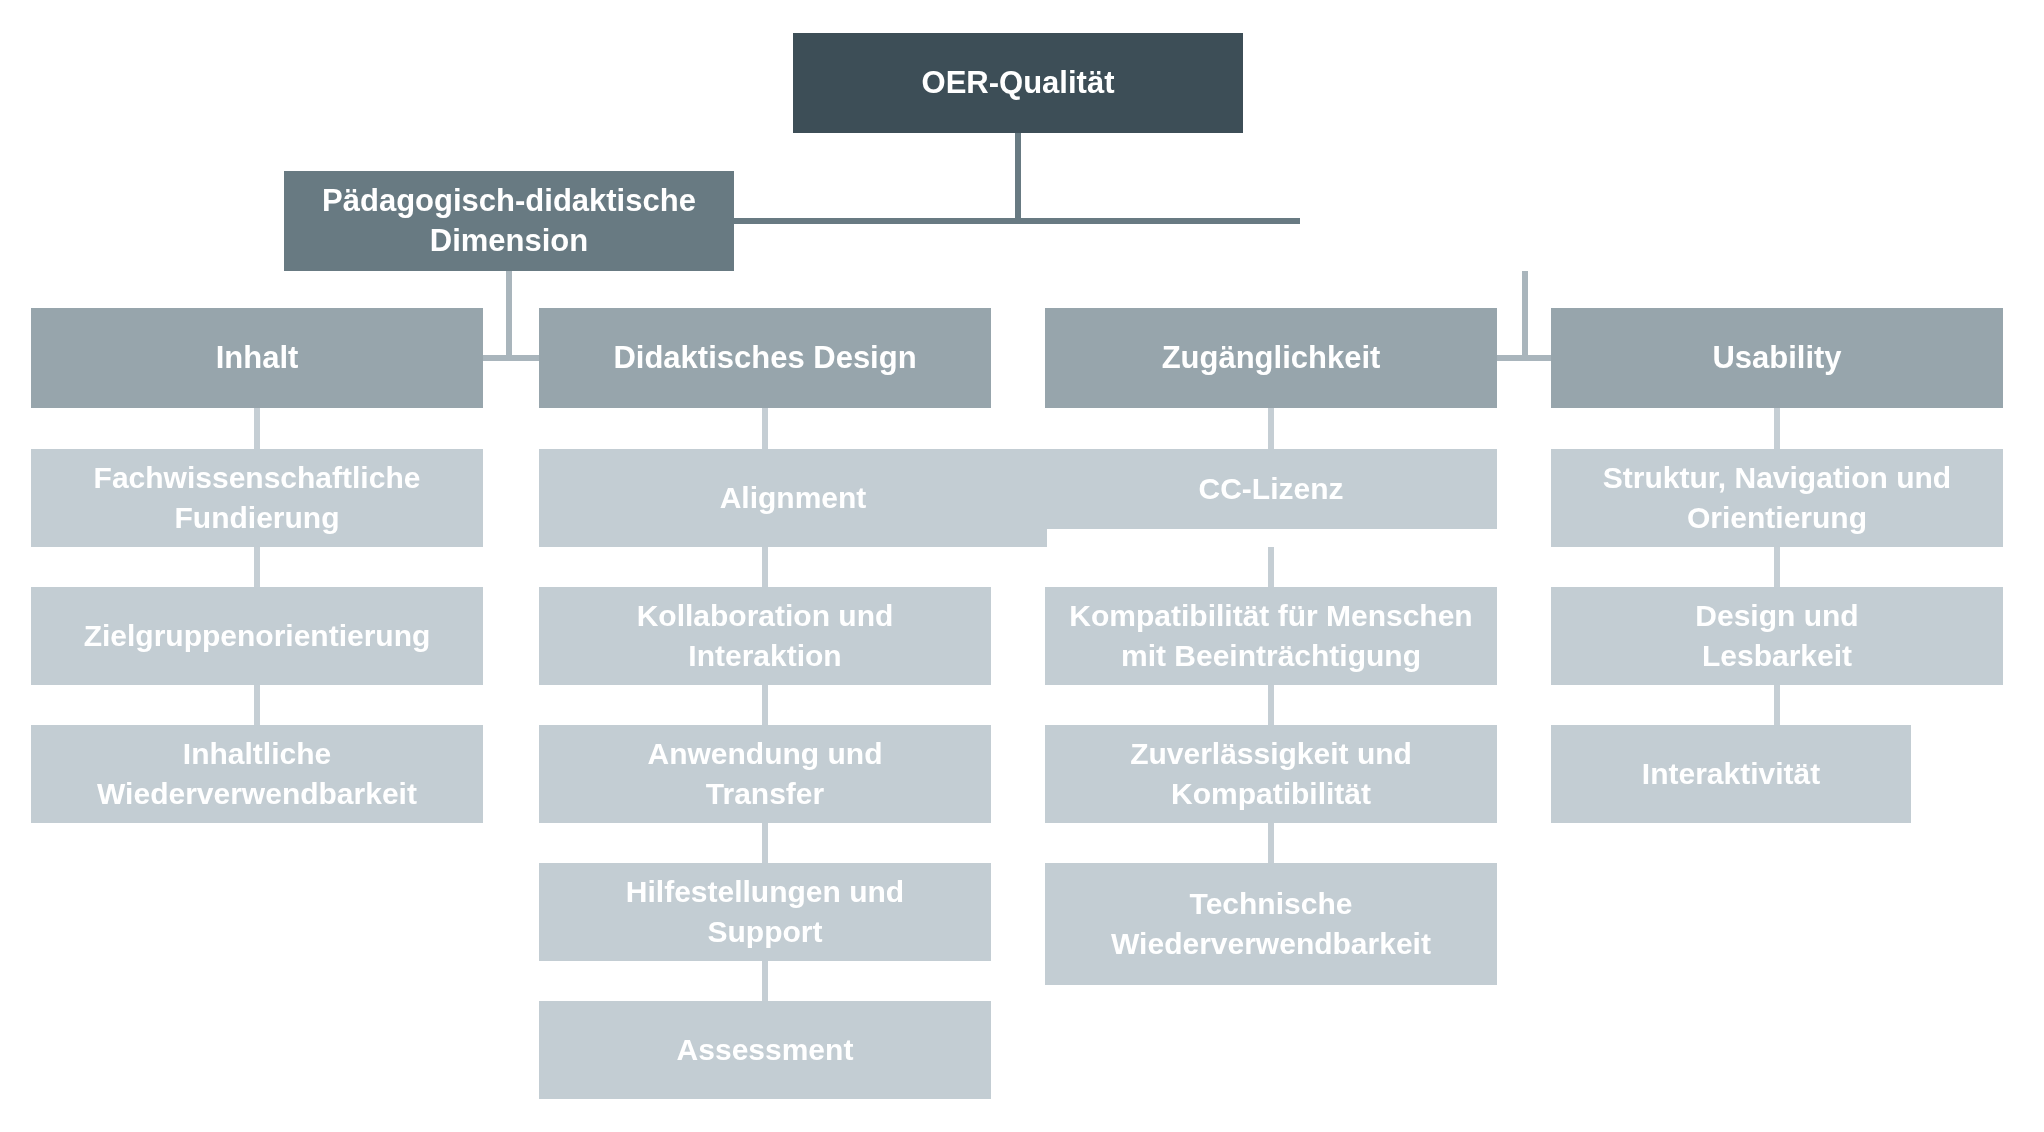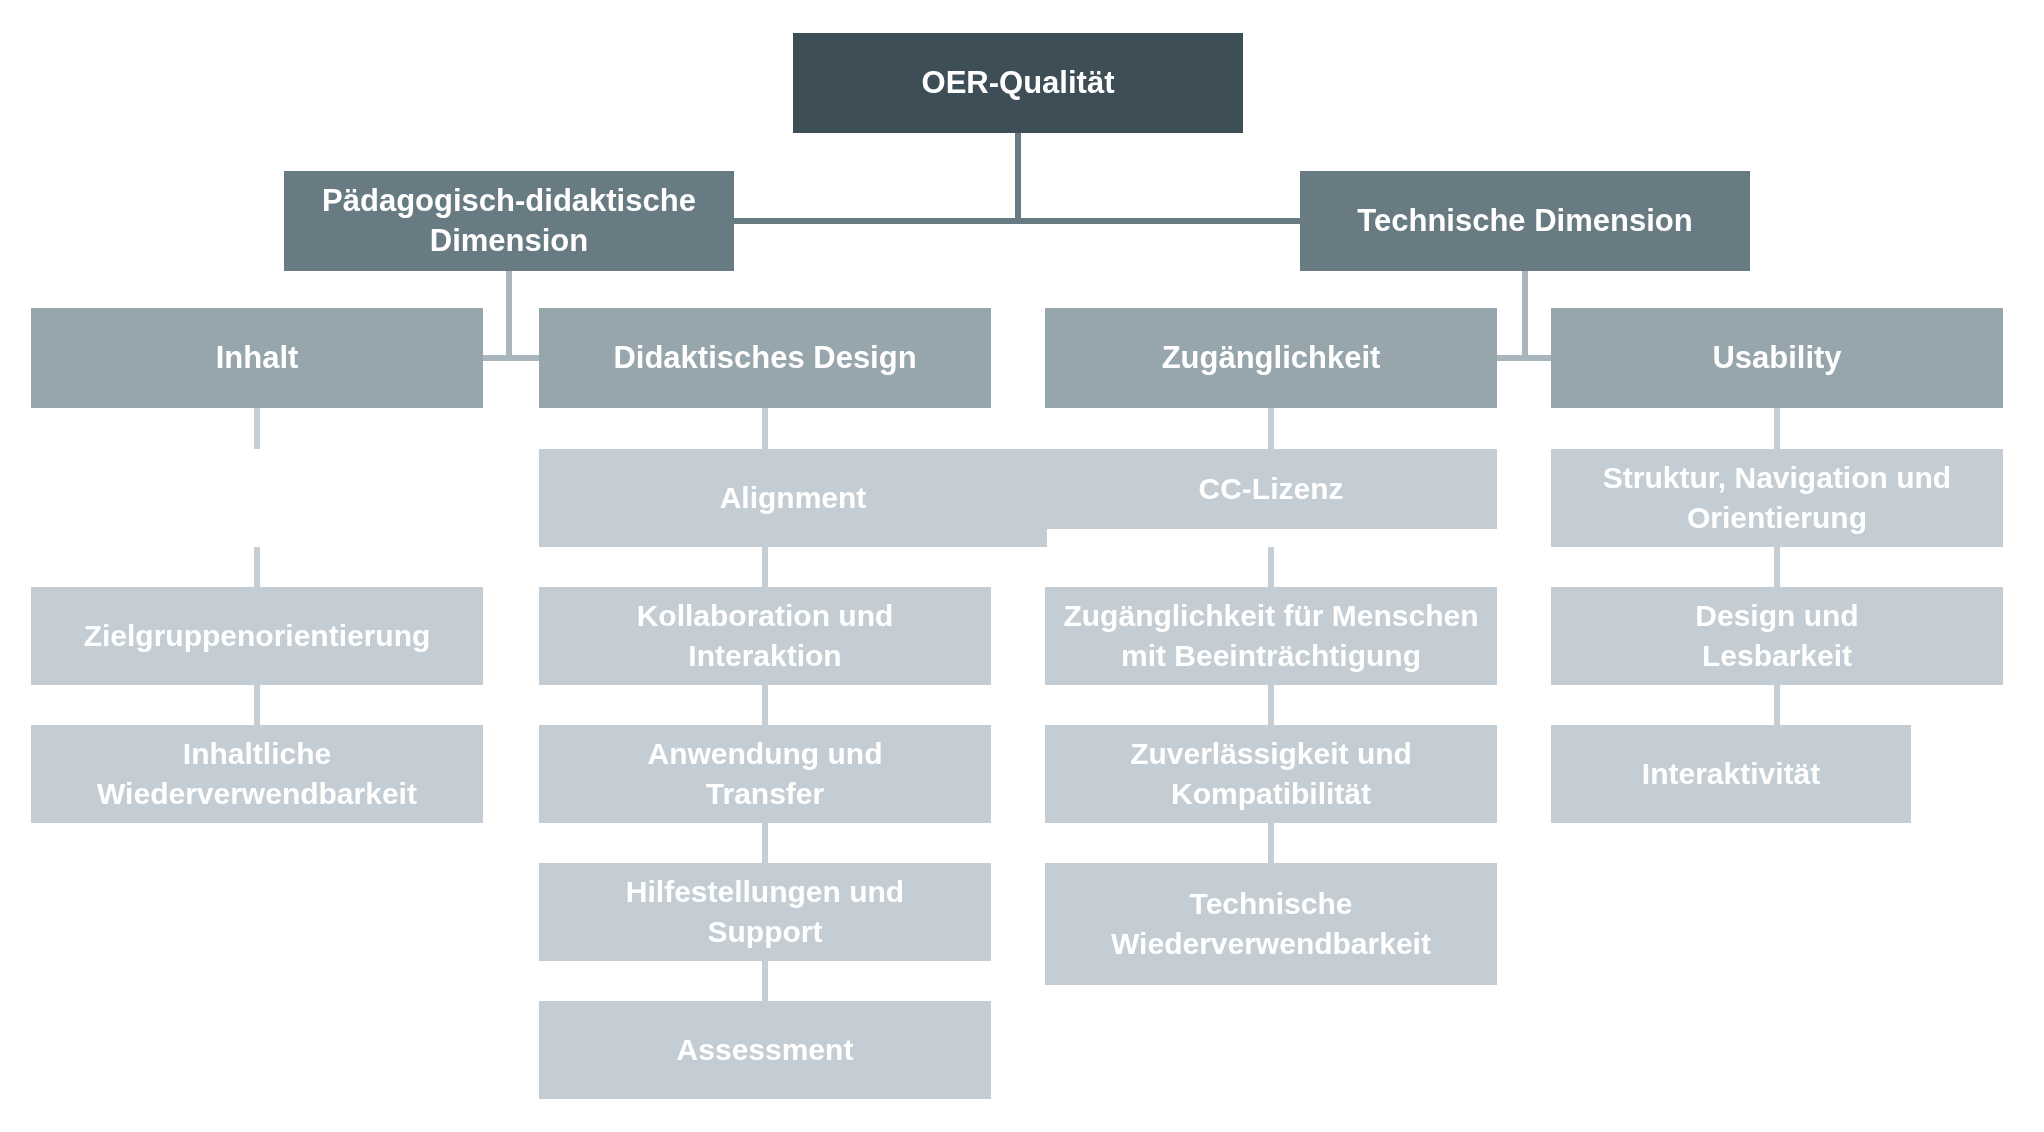--- a/index.html
+++ b/index.html
@@ -58,42 +58,43 @@
   <div class="conn light" style="left:1268px;top:823px;width:6px;height:40px"></div>
 
   <div class="conn light" style="left:1774px;top:408px;width:6px;height:41px"></div>
   <div class="conn light" style="left:1774px;top:547px;width:6px;height:40px"></div>
   <div class="conn light" style="left:1774px;top:685px;width:6px;height:40px"></div>
 
   <div class="box root" style="left:793px;top:33px;width:450px;height:100px">OER-Qualität</div>
 
   <div class="box dim" style="left:284px;top:171px;width:450px;height:100px">Pädagogisch-didaktische
 Dimension</div>
-  <div class="box dim" style="left:1300px;top:171px;width:450px;height:100px">Technische Dimension</div>
 
   <div class="box hdr" style="left:31px;top:308px;width:452px;height:100px">Inhalt</div>
   <div class="box hdr" style="left:539px;top:308px;width:452px;height:100px">Didaktisches Design</div>
   <div class="box hdr" style="left:1045px;top:308px;width:452px;height:100px">Zugänglichkeit</div>
   <div class="box hdr" style="left:1551px;top:308px;width:452px;height:100px">Usability</div>
 
+  <div class="box item" style="left:31px;top:449px;width:452px;height:98px">Fachwissenschaftliche
+Fundierung</div>
   <div class="box item" style="left:31px;top:587px;width:452px;height:98px">Zielgruppenorientierung</div>
   <div class="box item" style="left:31px;top:725px;width:452px;height:98px">Inhaltliche
 Wiederverwendbarkeit</div>
 
   <div class="box item" style="left:539px;top:449px;width:508px;height:98px">Alignment</div>
   <div class="box item" style="left:539px;top:587px;width:452px;height:98px">Kollaboration und
 Interaktion</div>
   <div class="box item" style="left:539px;top:725px;width:452px;height:98px">Anwendung und
 Transfer</div>
   <div class="box item" style="left:539px;top:863px;width:452px;height:98px">Hilfestellungen und
 Support</div>
   <div class="box item" style="left:539px;top:1001px;width:452px;height:98px">Assessment</div>
 
   <div class="box item" style="left:1045px;top:449px;width:452px;height:80px">CC-Lizenz</div>
-  <div class="box item" style="left:1045px;top:587px;width:452px;height:98px">Zugänglichkeit für Menschen
+  <div class="box item" style="left:1045px;top:587px;width:452px;height:98px">Kompatibilität für Menschen
 mit Beeinträchtigung</div>
   <div class="box item" style="left:1045px;top:725px;width:452px;height:98px">Zuverlässigkeit und
 Kompatibilität</div>
   <div class="box item" style="left:1045px;top:863px;width:452px;height:122px">Technische
 Wiederverwendbarkeit</div>
 
   <div class="box item" style="left:1551px;top:449px;width:452px;height:98px">Struktur, Navigation und
 Orientierung</div>
   <div class="box item" style="left:1551px;top:587px;width:452px;height:98px">Design und
 Lesbarkeit</div>

